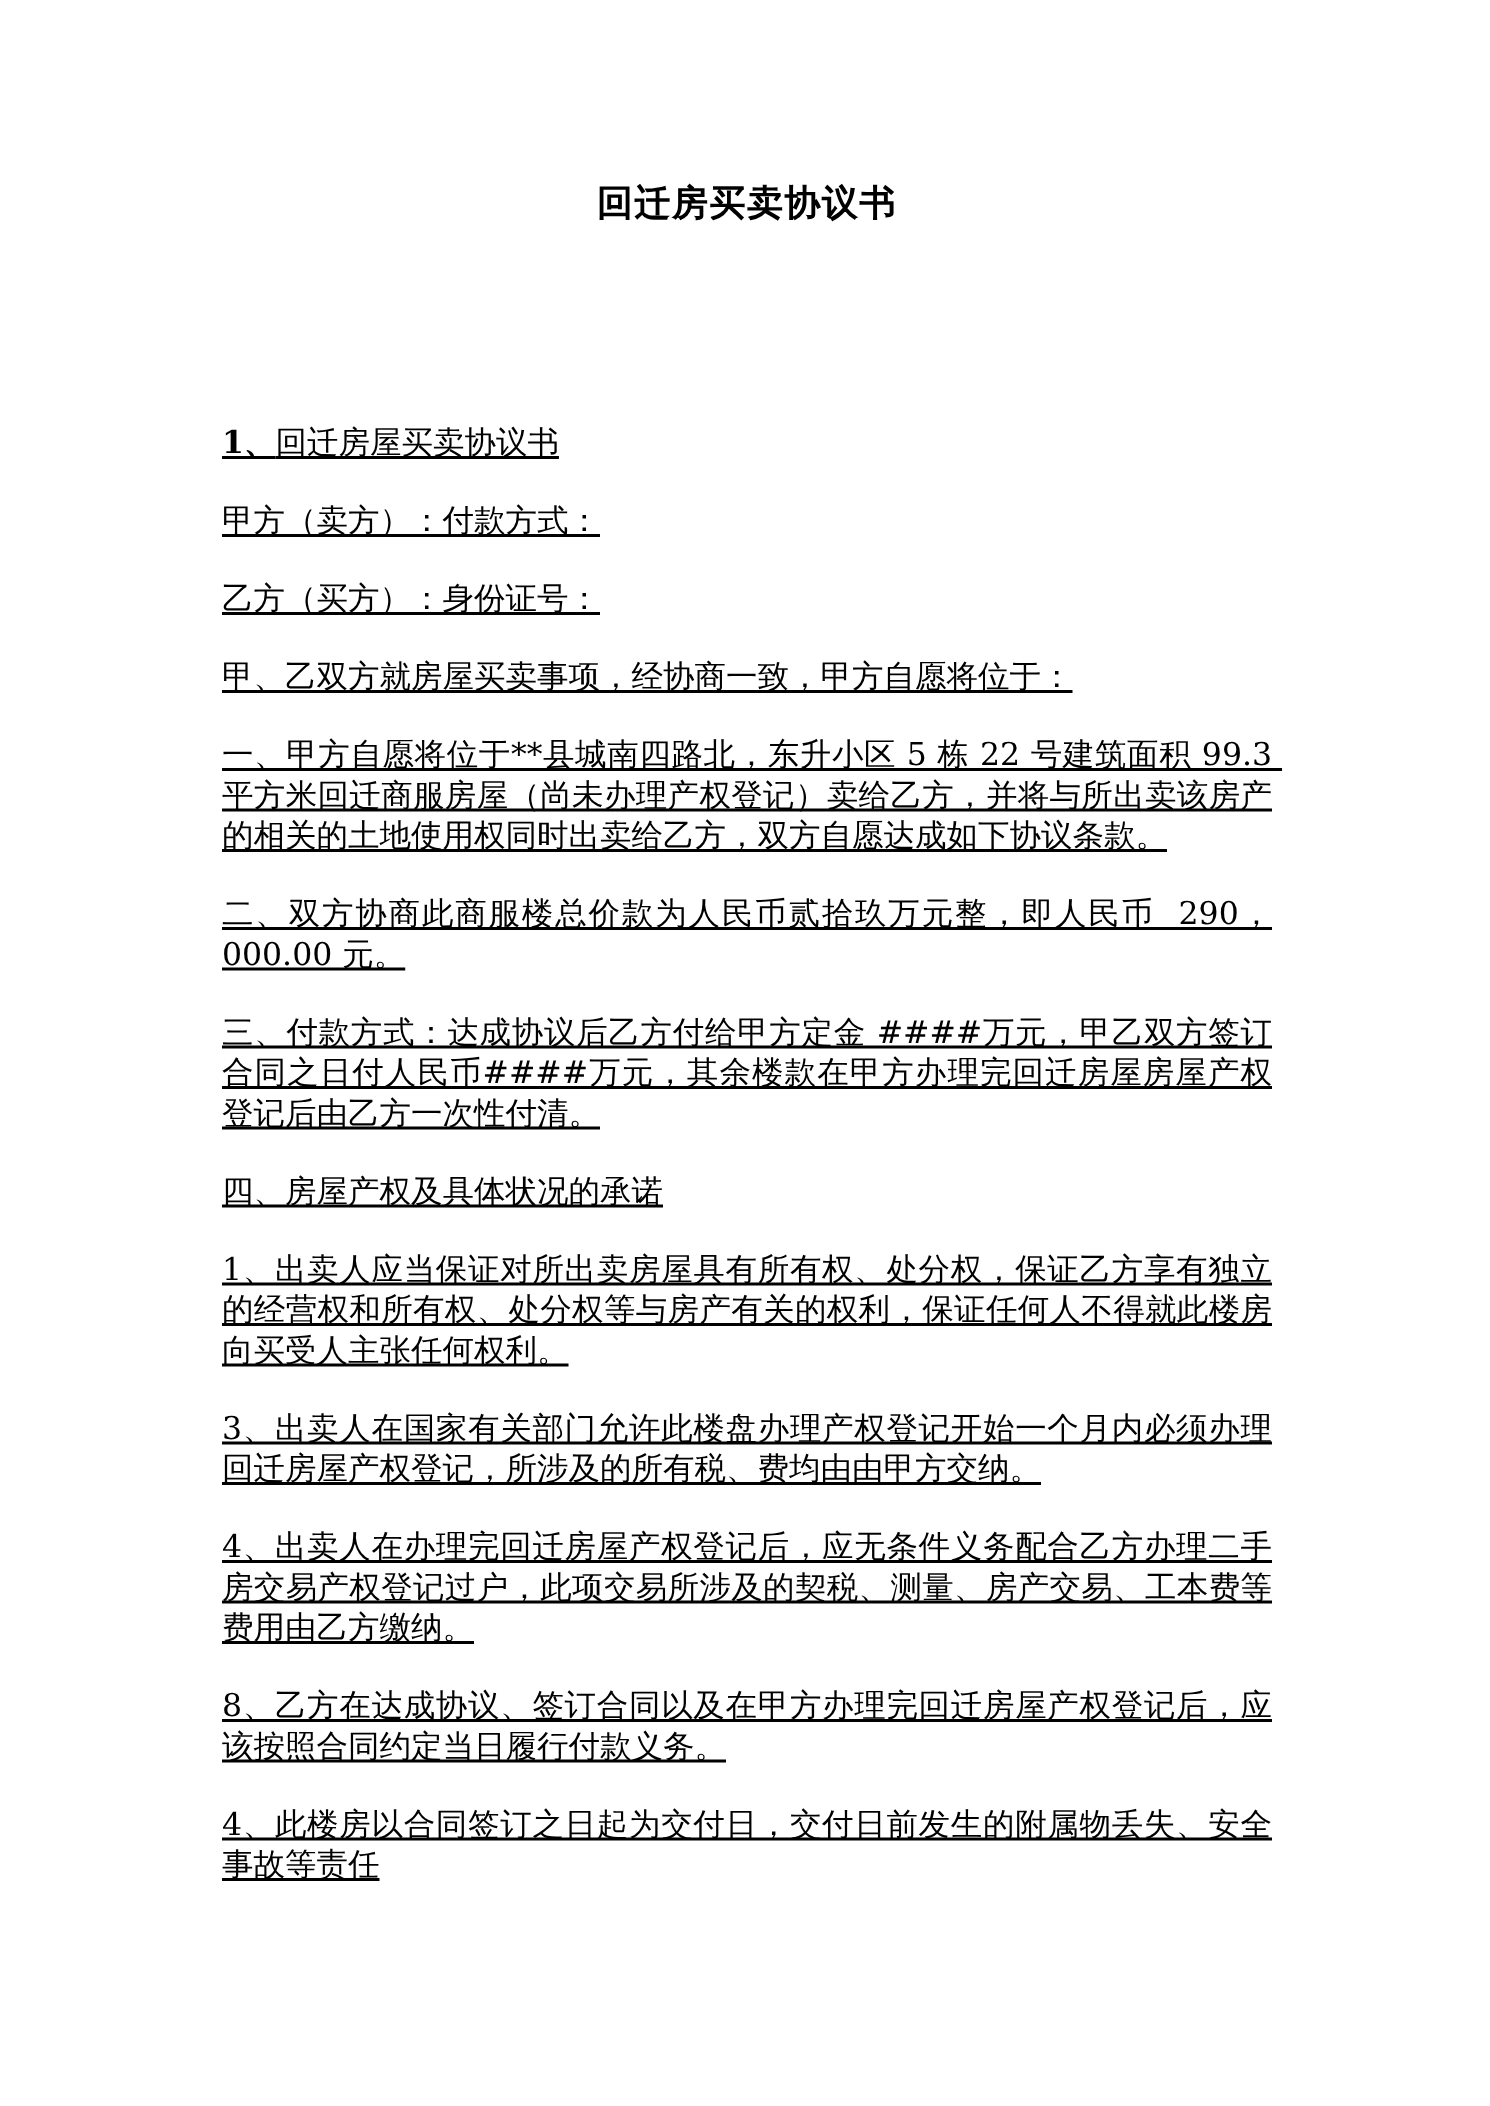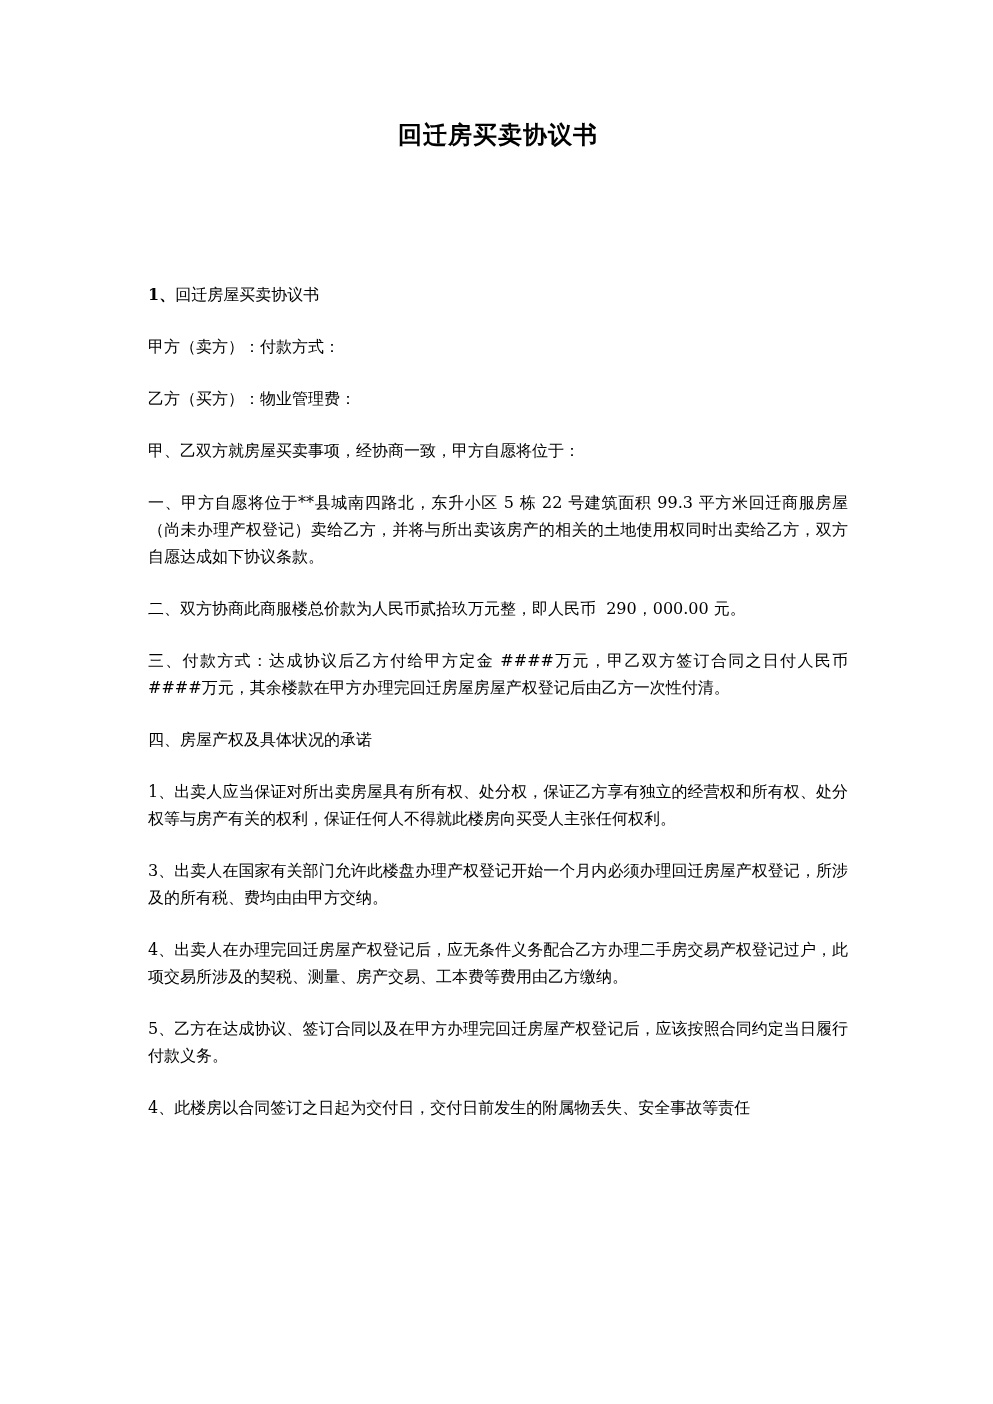--- a/index.html
+++ b/index.html
@@ -25,24 +25,25 @@
   .doc-title {
     margin: 0;
     font-size: 24px;
     line-height: 33px;
     font-weight: bold;
     text-align: center;
     letter-spacing: 1px;
   }
   .body-text p {
     margin: 0 0 25px 0;
-    font-size: 16px;
+    font-size: 21px;
     line-height: 27px;
     text-align: justify;
     white-space: pre-wrap;
+    text-decoration: underline;
   }
   .body-text p.first-para {
     margin-top: 130px;
   }
   .bold-prefix {
     font-weight: bold;
   }
 </style>
 </head>
 <body>
@@ -51,38 +52,38 @@
   <div class="content">
 
     <h1 class="doc-title">回迁房买卖协议书</h1>
 
     <div class="body-text">
 
       <p class="first-para"><span class="bold-prefix">1、</span><span>回迁房屋买卖协议书</span></p>
 
       <p>甲方（卖方）：付款方式：</p>
 
-      <p>乙方（买方）：物业管理费：</p>
+      <p>乙方（买方）：身份证号：</p>
 
       <p>甲、乙双方就房屋买卖事项，经协商一致，甲方自愿将位于：</p>
 
       <p>一、甲方自愿将位于**县城南四路北，东升小区 5 栋 22 号建筑面积 99.3 平方米回迁商服房屋（尚未办理产权登记）卖给乙方，并将与所出卖该房产的相关的土地使用权同时出卖给乙方，双方自愿达成如下协议条款。</p>
 
       <p>二、双方协商此商服楼总价款为人民币贰拾玖万元整，即人民币  290，000.00 元。</p>
 
       <p>三、付款方式：达成协议后乙方付给甲方定金 ####万元，甲乙双方签订合同之日付人民币####万元，其余楼款在甲方办理完回迁房屋房屋产权登记后由乙方一次性付清。</p>
 
       <p>四、房屋产权及具体状况的承诺</p>
 
       <p>1、出卖人应当保证对所出卖房屋具有所有权、处分权，保证乙方享有独立的经营权和所有权、处分权等与房产有关的权利，保证任何人不得就此楼房向买受人主张任何权利。</p>
 
 
       <p>3、出卖人在国家有关部门允许此楼盘办理产权登记开始一个月内必须办理回迁房屋产权登记，所涉及的所有税、费均由由甲方交纳。</p>
 
       <p>4、出卖人在办理完回迁房屋产权登记后，应无条件义务配合乙方办理二手房交易产权登记过户，此项交易所涉及的契税、测量、房产交易、工本费等费用由乙方缴纳。</p>
 
-      <p>5、乙方在达成协议、签订合同以及在甲方办理完回迁房屋产权登记后，应该按照合同约定当日履行付款义务。</p>
+      <p>8、乙方在达成协议、签订合同以及在甲方办理完回迁房屋产权登记后，应该按照合同约定当日履行付款义务。</p>
 
       <p>4、此楼房以合同签订之日起为交付日，交付日前发生的附属物丢失、安全事故等责任</p>
 
     </div>
   </div>
 </div>
 
 </body></html>

